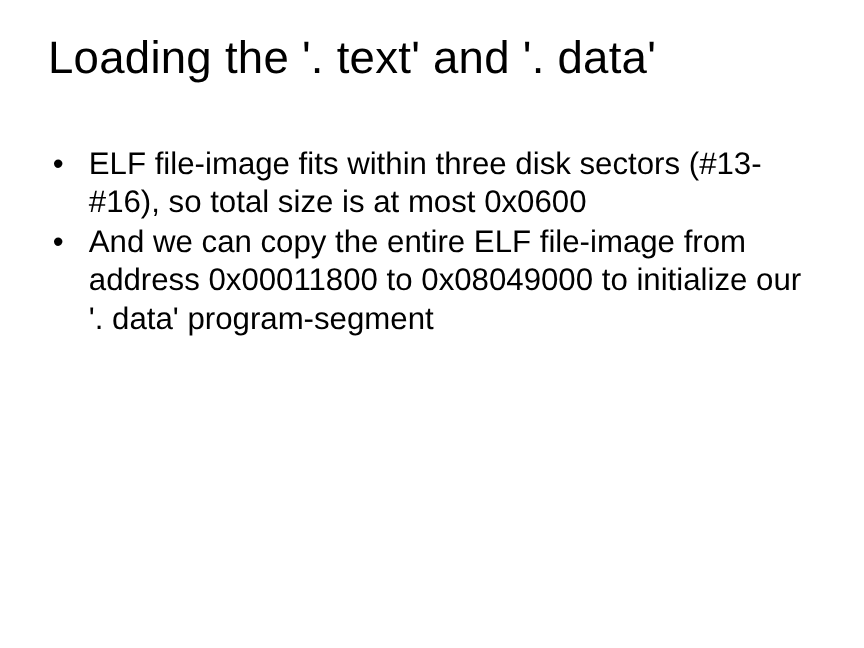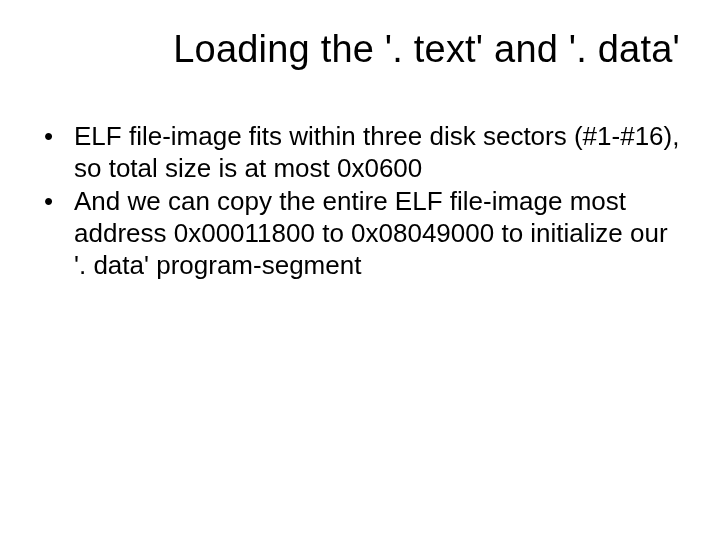--- a/index.html
+++ b/index.html
@@ -7,21 +7,21 @@
       width: 720px;
       height: 540px;
       background: #ffffff;
       font-family: Arial, Helvetica, sans-serif;
       color: #000000;
       padding: 28px 40px 40px 40px;
     }
     .title {
       font-size: 38px;
       font-weight: 400;
-      text-align: right;
+      text-align: left;
       margin-bottom: 50px;
       letter-spacing: 0.2px;
     }
     .bullets {
       list-style: none;
       padding-left: 4px;
     }
     .bullet-item {
       position: relative;
       padding-left: 30px;
@@ -37,15 +37,15 @@
       font-size: 26px;
       line-height: 1.22;
     }
   </style>
 </head>
 <body>
 
 <h1 class="title">Loading the '. text' and '. data'</h1>
 
 <ul class="bullets">
-  <li class="bullet-item">ELF file-image fits within three disk sectors (#1-#16), so total size is at most 0x0600</li>
-  <li class="bullet-item">And we can copy the entire ELF file-image most address 0x00011800 to 0x08049000 to initialize our '. data' program-segment</li>
+  <li class="bullet-item">ELF file-image fits within three disk sectors (#13-#16), so total size is at most 0x0600</li>
+  <li class="bullet-item">And we can copy the entire ELF file-image from address 0x00011800 to 0x08049000 to initialize our '. data' program-segment</li>
 </ul>
 
 </body></html>

